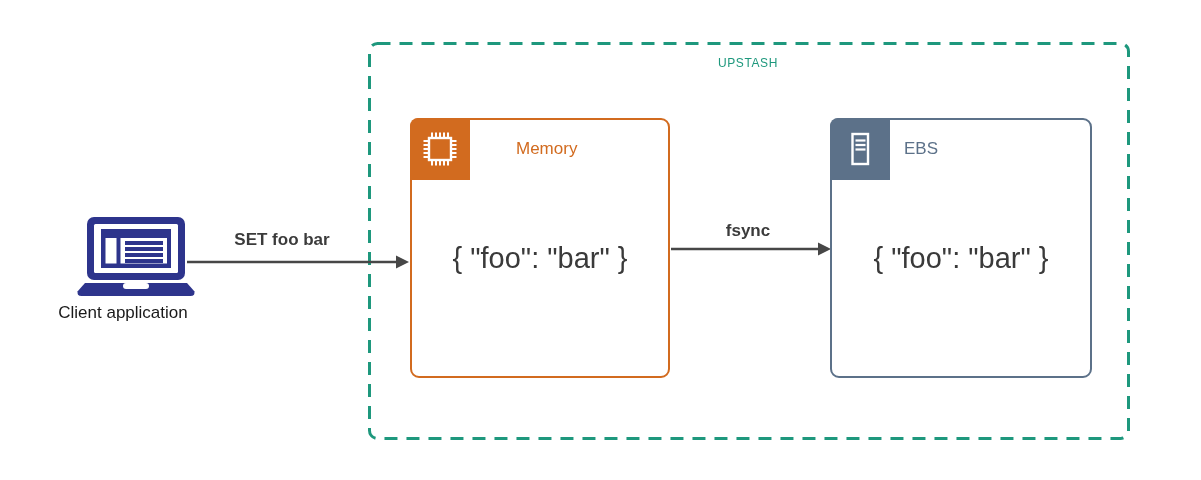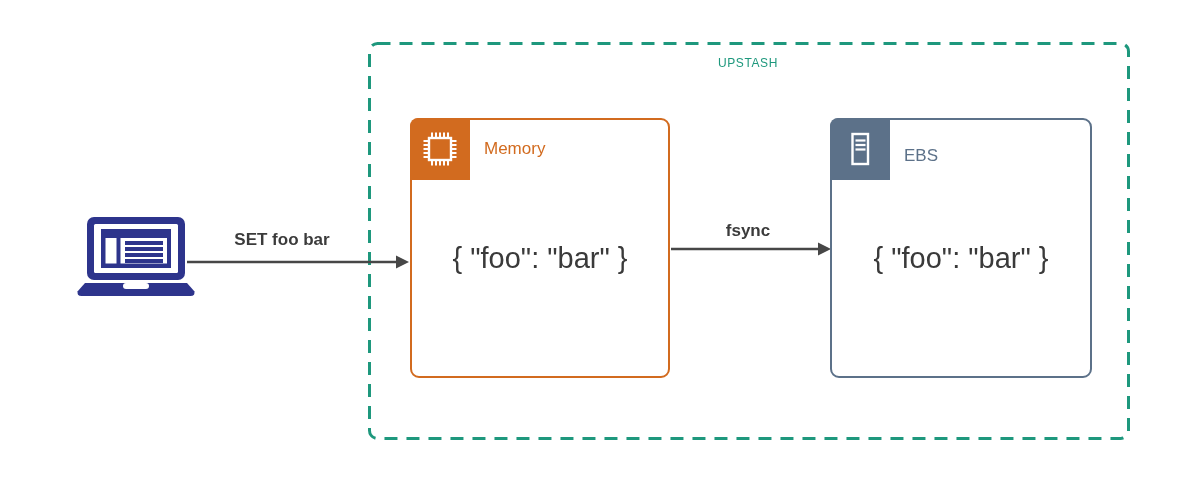--- a/index.html
+++ b/index.html
@@ -44,22 +44,22 @@
   .badge {
     position:absolute; left:-2.5px; top:-2.5px; width:60px; height:62px;
     border-radius:8px 0 0 0; display:flex; align-items:center; justify-content:center;
   }
   .node-memory .badge { background: var(--memory-accent, #D26B1F); }
   .node-ebs    .badge { background: var(--ebs-accent, #5C7189); }
   .node-title {
     position:absolute; left:72px; top:-2px; height:62px;
     display:flex; align-items:center; font-size:17px;
   }
-  .node-memory .node-title { color: var(--memory-accent, #D26B1F); }
-  .node-ebs    .node-title { color: var(--ebs-accent, #5C7189); margin-top: 7px; }
+  .node-memory .node-title { color: var(--memory-accent, #D26B1F); margin-left: 32px; }
+  .node-ebs    .node-title { color: var(--ebs-accent, #5C7189); }
   .node-value {
     position:absolute; left:0; right:0; top:121px; text-align:center;
     font-size:29px; line-height:34px; color: var(--value-text, #3A3A3A);
     white-space:nowrap;
   }
 
   
   .laptop { position:absolute; left:76px; top:216px; }
   .laptop-fill { fill: var(--client-accent, #2D348C); }
   .client-label {
@@ -92,20 +92,21 @@
     <rect class="laptop-fill" x="25" y="13" width="70" height="39"></rect>
     <rect x="29.5" y="22" width="11" height="25.5" fill="#ffffff"></rect>
     <rect x="44.5" y="22" width="46.5" height="25.5" fill="#ffffff"></rect>
     <rect class="laptop-fill" x="49" y="25" width="38" height="4"></rect>
     <rect class="laptop-fill" x="49" y="31" width="38" height="4"></rect>
     <rect class="laptop-fill" x="49" y="37" width="38" height="4"></rect>
     <rect class="laptop-fill" x="49" y="43" width="38" height="4"></rect>
     <path class="laptop-fill" d="M9 67 L111 67 L118.3 75.2 Q119.6 80 114.4 80 L5.6 80 Q0.4 80 1.7 75.2 Z"></path>
     <rect x="47" y="67" width="26" height="6" rx="3" fill="#ffffff"></rect>
   </svg>
+  <div class="client-label">Client application</div>
 
   <div class="upstash-title">UPSTASH</div>
 
   <div class="arrow-label set-label">SET foo bar</div>
   <div class="arrow-label fsync-label">fsync</div>
 
   <div class="node node-memory">
     <div class="badge">
       <svg width="40" height="40" viewBox="0 0 40 40">
         <rect class="icon-stroke" x="9" y="9" width="22" height="22" stroke-width="2.4"></rect>

